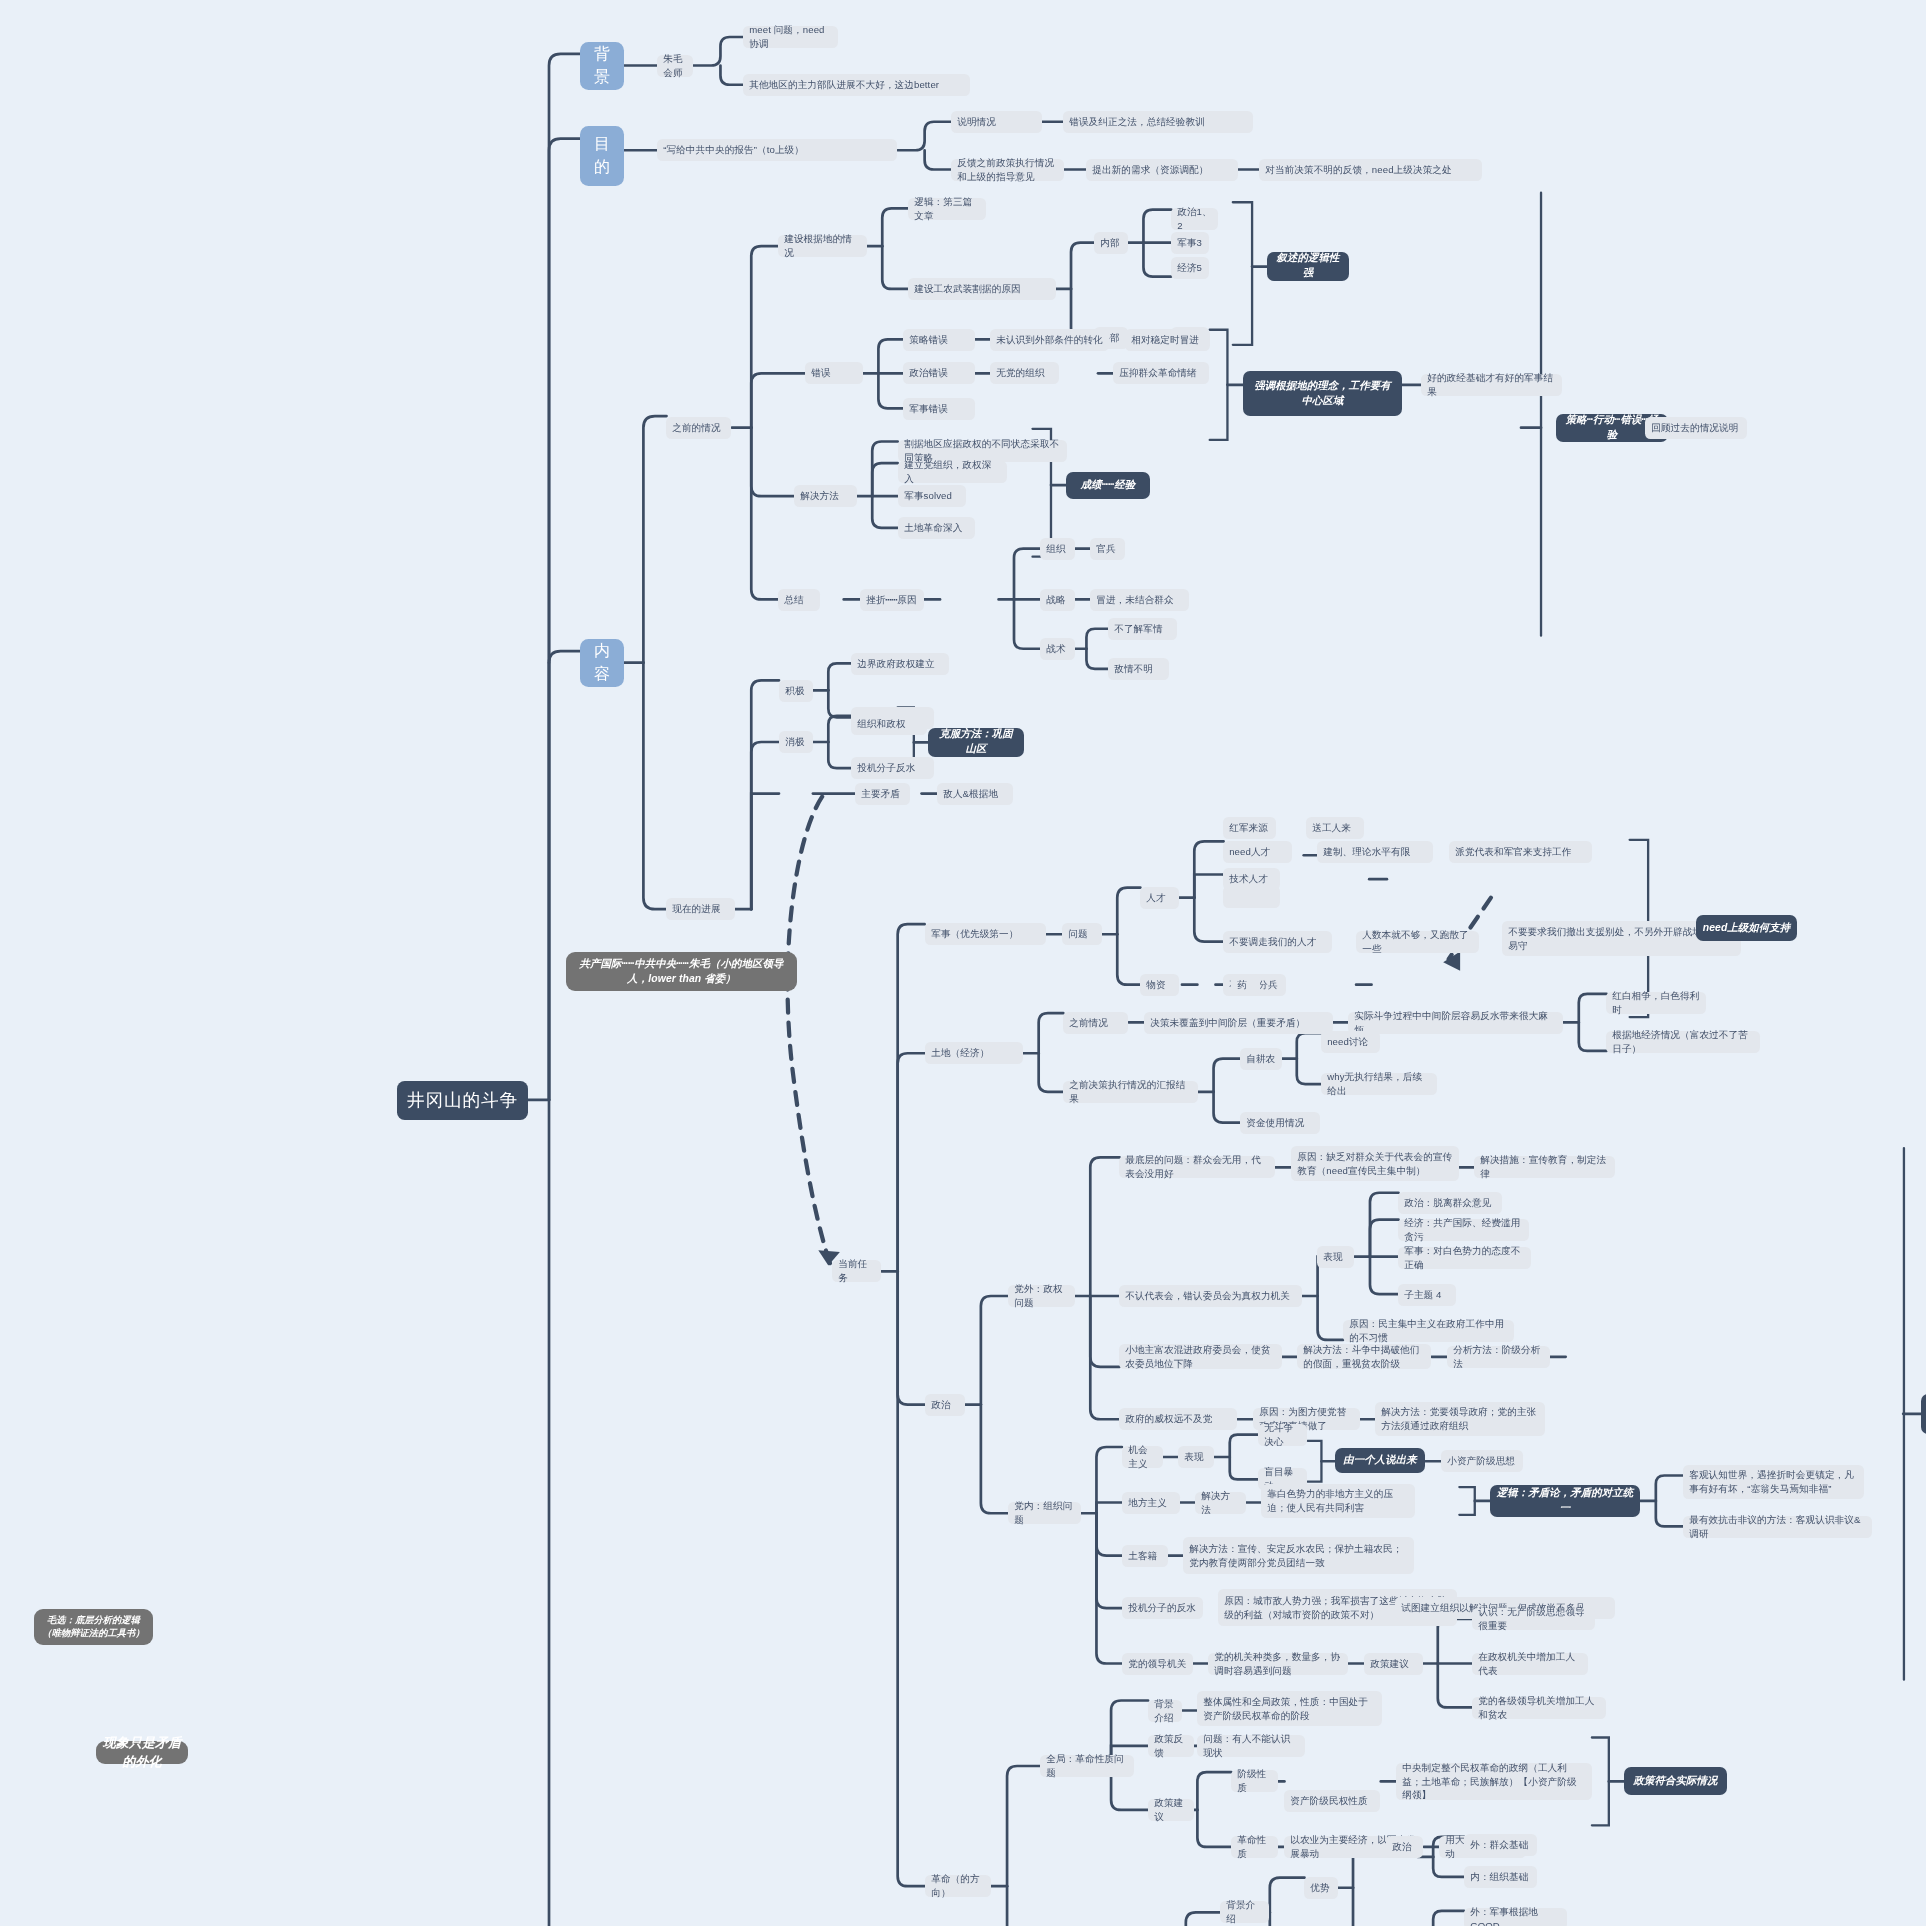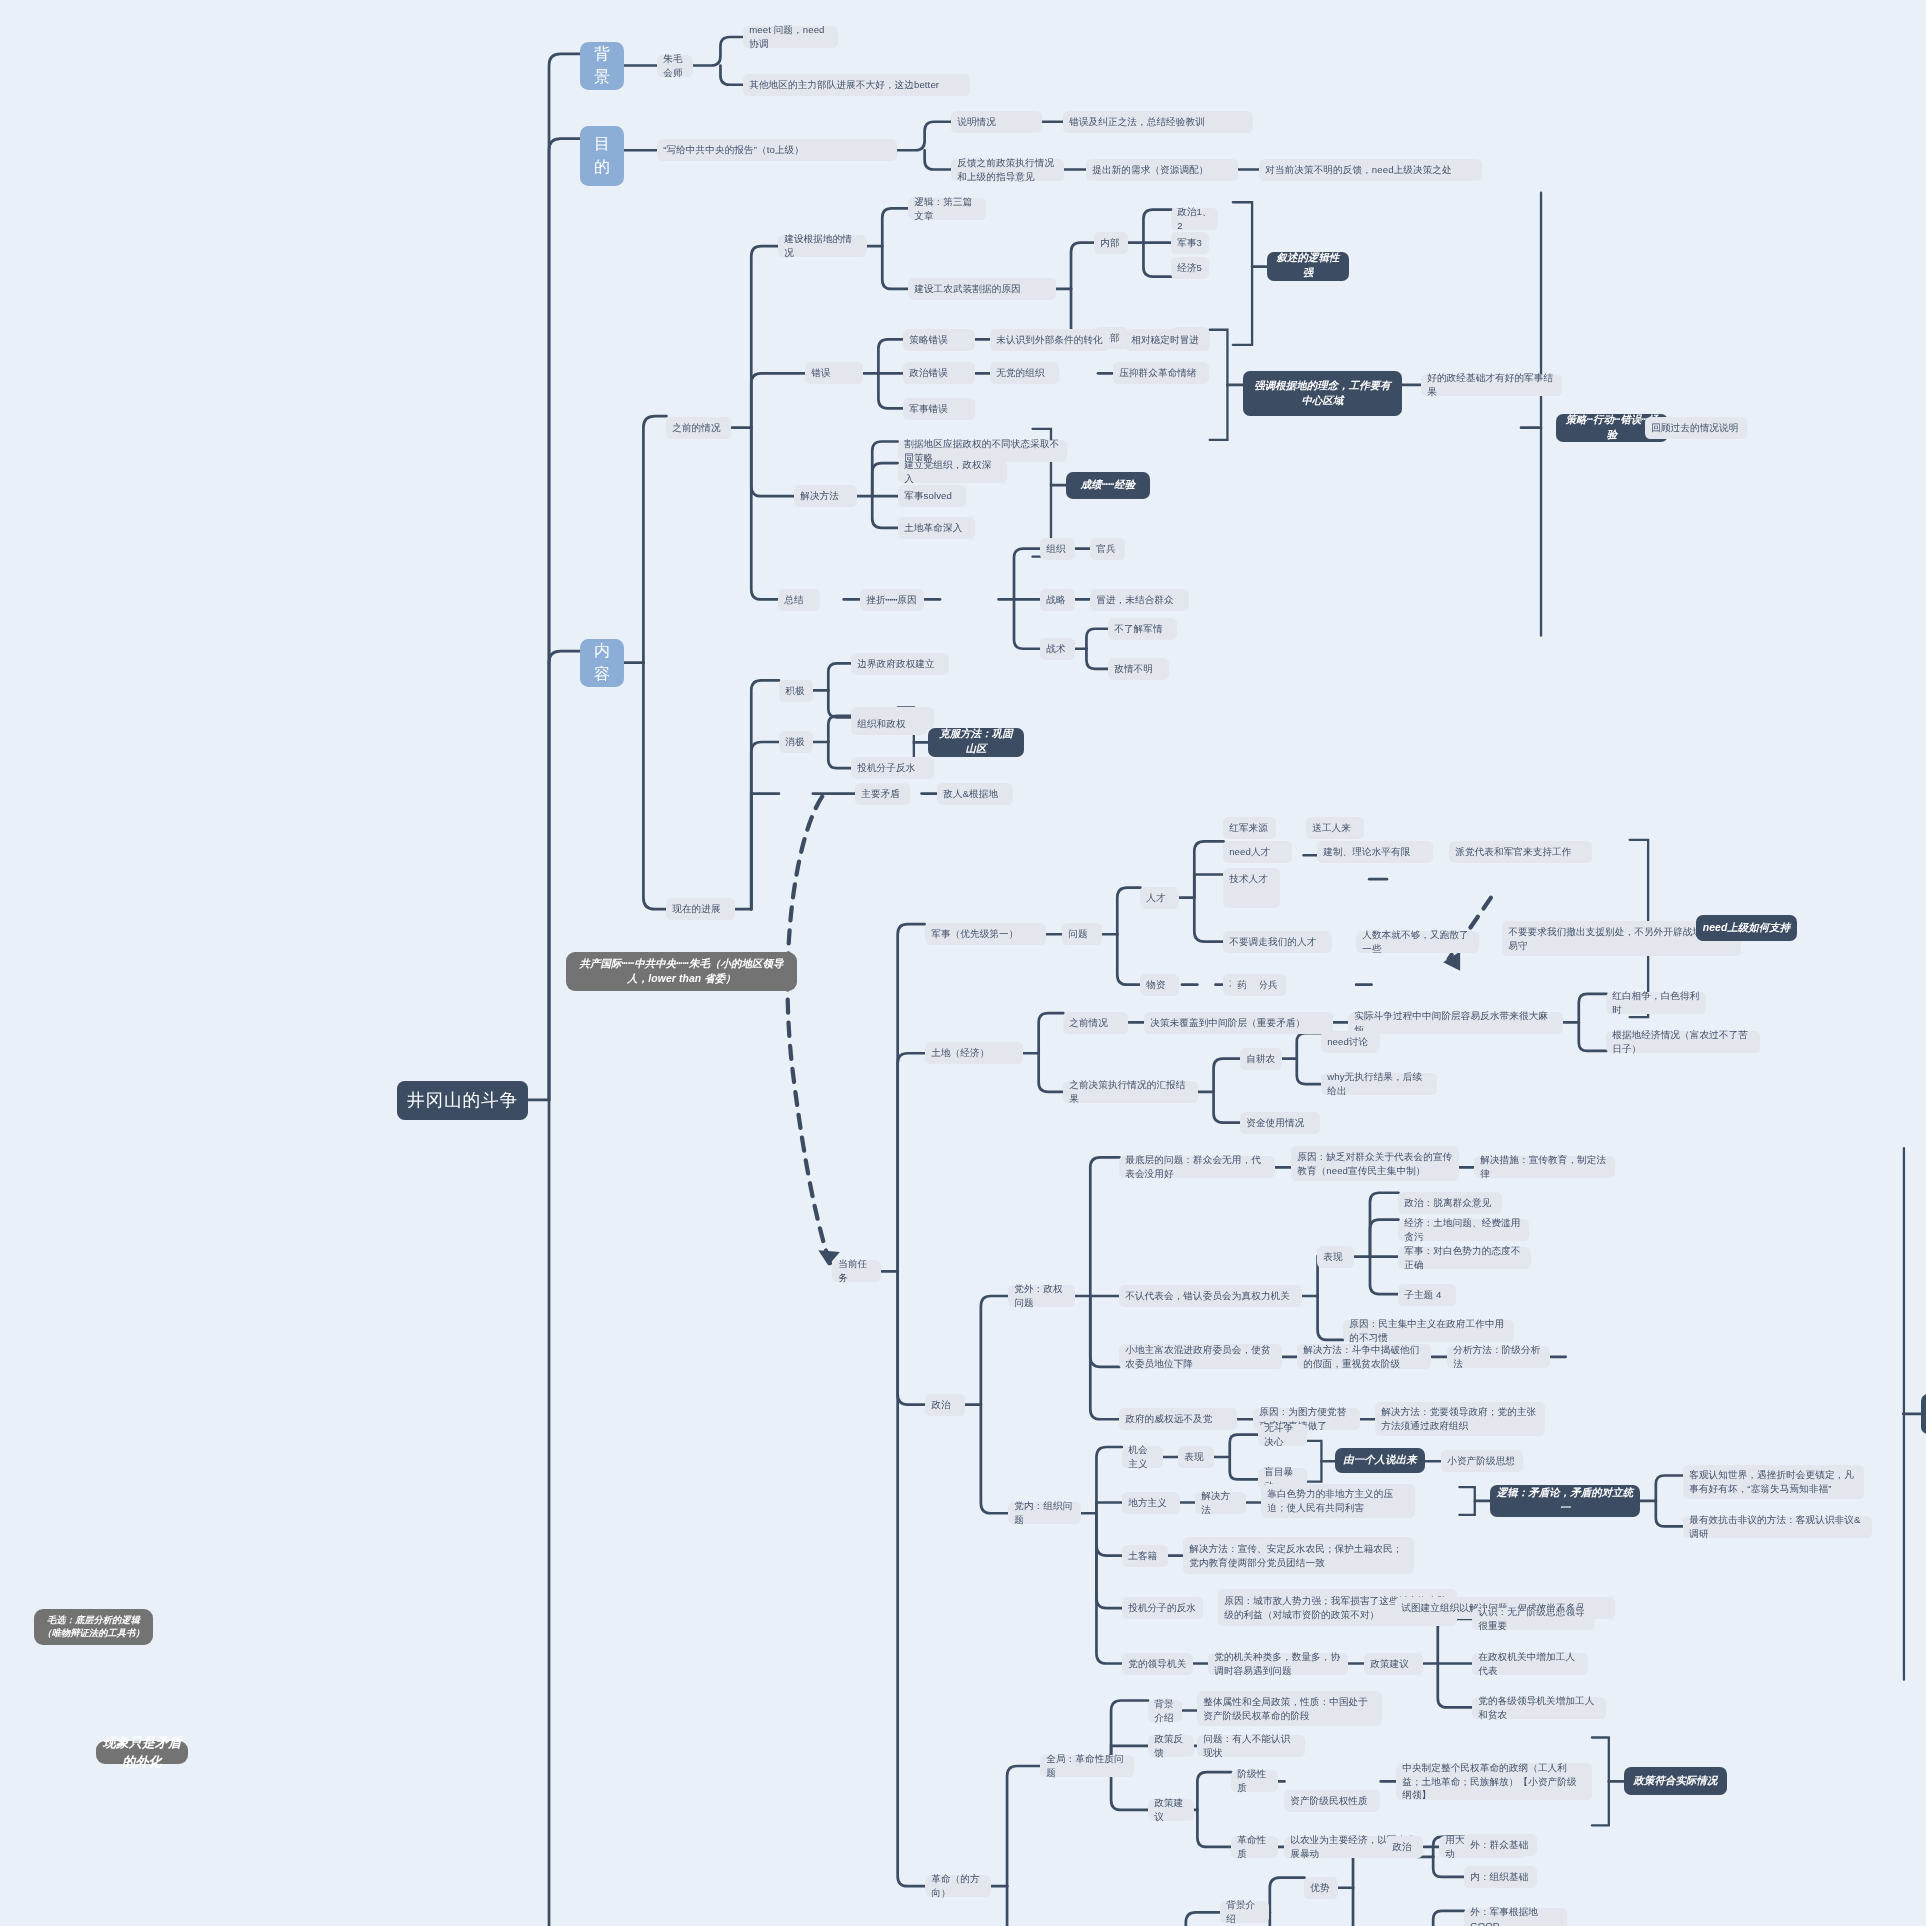--- a/index.html
+++ b/index.html
@@ -441,21 +441,21 @@
 
   <div class="node plain" style="left:925px;top:1394px;width:40px;height:21.6px;">政治</div>
 
   <div class="node plain" style="left:1008px;top:1285px;width:67px;height:21.6px;">党外：政权问题</div>
   <div class="node plain" style="left:1119px;top:1156px;width:156px;height:21.6px;">最底层的问题：群众会无用，代表会没用好</div>
   <div class="node plain" style="left:1291px;top:1146px;width:168px;height:35px;">原因：缺乏对群众关于代表会的宣传教育（need宣传民主集中制）</div>
   <div class="node plain" style="left:1474px;top:1156px;width:141px;height:21.6px;">解决措施：宣传教育，制定法律</div>
   <div class="node plain" style="left:1119px;top:1285px;width:183px;height:21.6px;">不认代表会，错认委员会为真权力机关</div>
   <div class="node plain" style="left:1317px;top:1246px;width:37px;height:21.6px;">表现</div>
   <div class="node plain" style="left:1398px;top:1192px;width:104px;height:21.6px;">政治：脱离群众意见</div>
-  <div class="node plain" style="left:1398px;top:1219px;width:131px;height:21.6px;">经济：土地问题、经费滥用贪污</div>
+  <div class="node plain" style="left:1398px;top:1219px;width:131px;height:21.6px;">经济：共产国际、经费滥用贪污</div>
   <div class="node plain" style="left:1398px;top:1247px;width:133px;height:21.6px;">军事：对白色势力的态度不正确</div>
   <div class="node plain" style="left:1398px;top:1284px;width:58px;height:21.6px;">子主题 4</div>
   <div class="node plain" style="left:1343px;top:1320px;width:171px;height:21.6px;">原因：民主集中主义在政府工作中用的不习惯</div>
   <div class="node plain" style="left:1119px;top:1344px;width:163px;height:25.4px;">小地主富农混进政府委员会，使贫农委员地位下降</div>
   <div class="node plain" style="left:1297px;top:1344px;width:134px;height:25.4px;">解决方法：斗争中揭破他们的假面，重视贫农阶级</div>
   <div class="node plain" style="left:1447px;top:1346px;width:103px;height:21.6px;">分析方法：阶级分析法</div>
   <div class="node plain" style="left:1119px;top:1408px;width:118px;height:21.6px;">政府的威权远不及党</div>
   <div class="node plain" style="left:1253px;top:1408px;width:107px;height:21.6px;">原因：为图方便党替政府把事情做了</div>
   <div class="node plain" style="left:1375px;top:1402px;width:170px;height:34px;">解决方法：党要领导政府；党的主张方法须通过政府组织</div>
 

